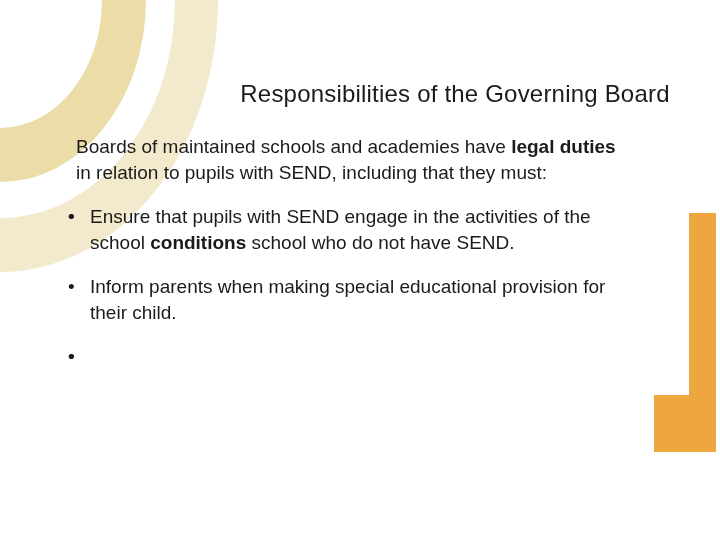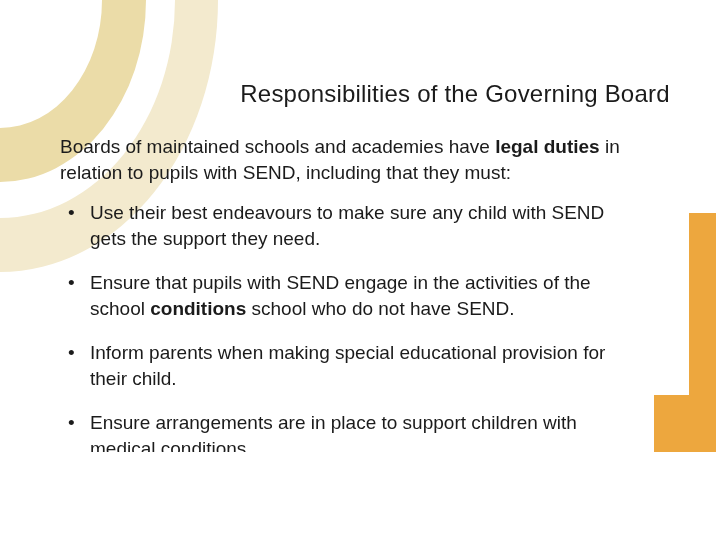--- a/index.html
+++ b/index.html
@@ -49,21 +49,21 @@
     letter-spacing: 0.2px;
   }
   .content {
     position: absolute;
     left: 60px; top: 134px;
     width: 570px;
     color: var(--text, #1B1B1B);
     font-size: 19px;
     line-height: 26px;
   }
-  .intro { margin: 0 0 14px 0; }
+  .intro { margin: 0 0 14px 16px; }
   .bullets {
     list-style: none;
     margin: 0; padding: 0;
   }
   .bullet {
     position: relative;
     padding-left: 30px;
     margin-bottom: 18px;
   }
   .bullet:last-child { margin-bottom: 0; }
@@ -87,25 +87,25 @@
   <div class="bar-bottom"></div>
 
   <h1 class="title">Responsibilities of the Governing Board</h1>
 
   <div class="content">
 
     <p class="intro"><span>Boards of maintained schools and academies have </span><span class="b">legal duties</span><span> in relation to pupils with SEND, including that they must:</span></p>
 
     <ul class="bullets">
 
-      <li class="bullet"><span class="marker">•</span><span>Use their best endeavours to make sure any child with SEND gets the support they need.</span><span class="b"></span><span></span></li>
+      <li class="bullet"><span class="marker">•</span><span class="b"></span><span></span></li>
 
       <li class="bullet"><span class="marker">•</span><span>Ensure that pupils with SEND engage in the activities of the school </span><span class="b">conditions</span><span> school who do not have SEND.</span></li>
 
       <li class="bullet"><span class="marker">•</span><span>Inform parents when making special educational provision for their child.</span><span class="b"></span><span></span></li>
 
-      <li class="bullet"><span class="marker">•</span><span>Ensure arrangements are in place to support children with medical conditions.</span><span class="b"></span><span></span></li>
+      <li class="bullet"><span class="marker">•</span><span class="b"></span><span></span></li>
 
       <li class="bullet"><span class="marker">•</span><span class="b"></span><span></span></li>
 
     </ul>
   </div>
 </div>
 
 </body></html>

